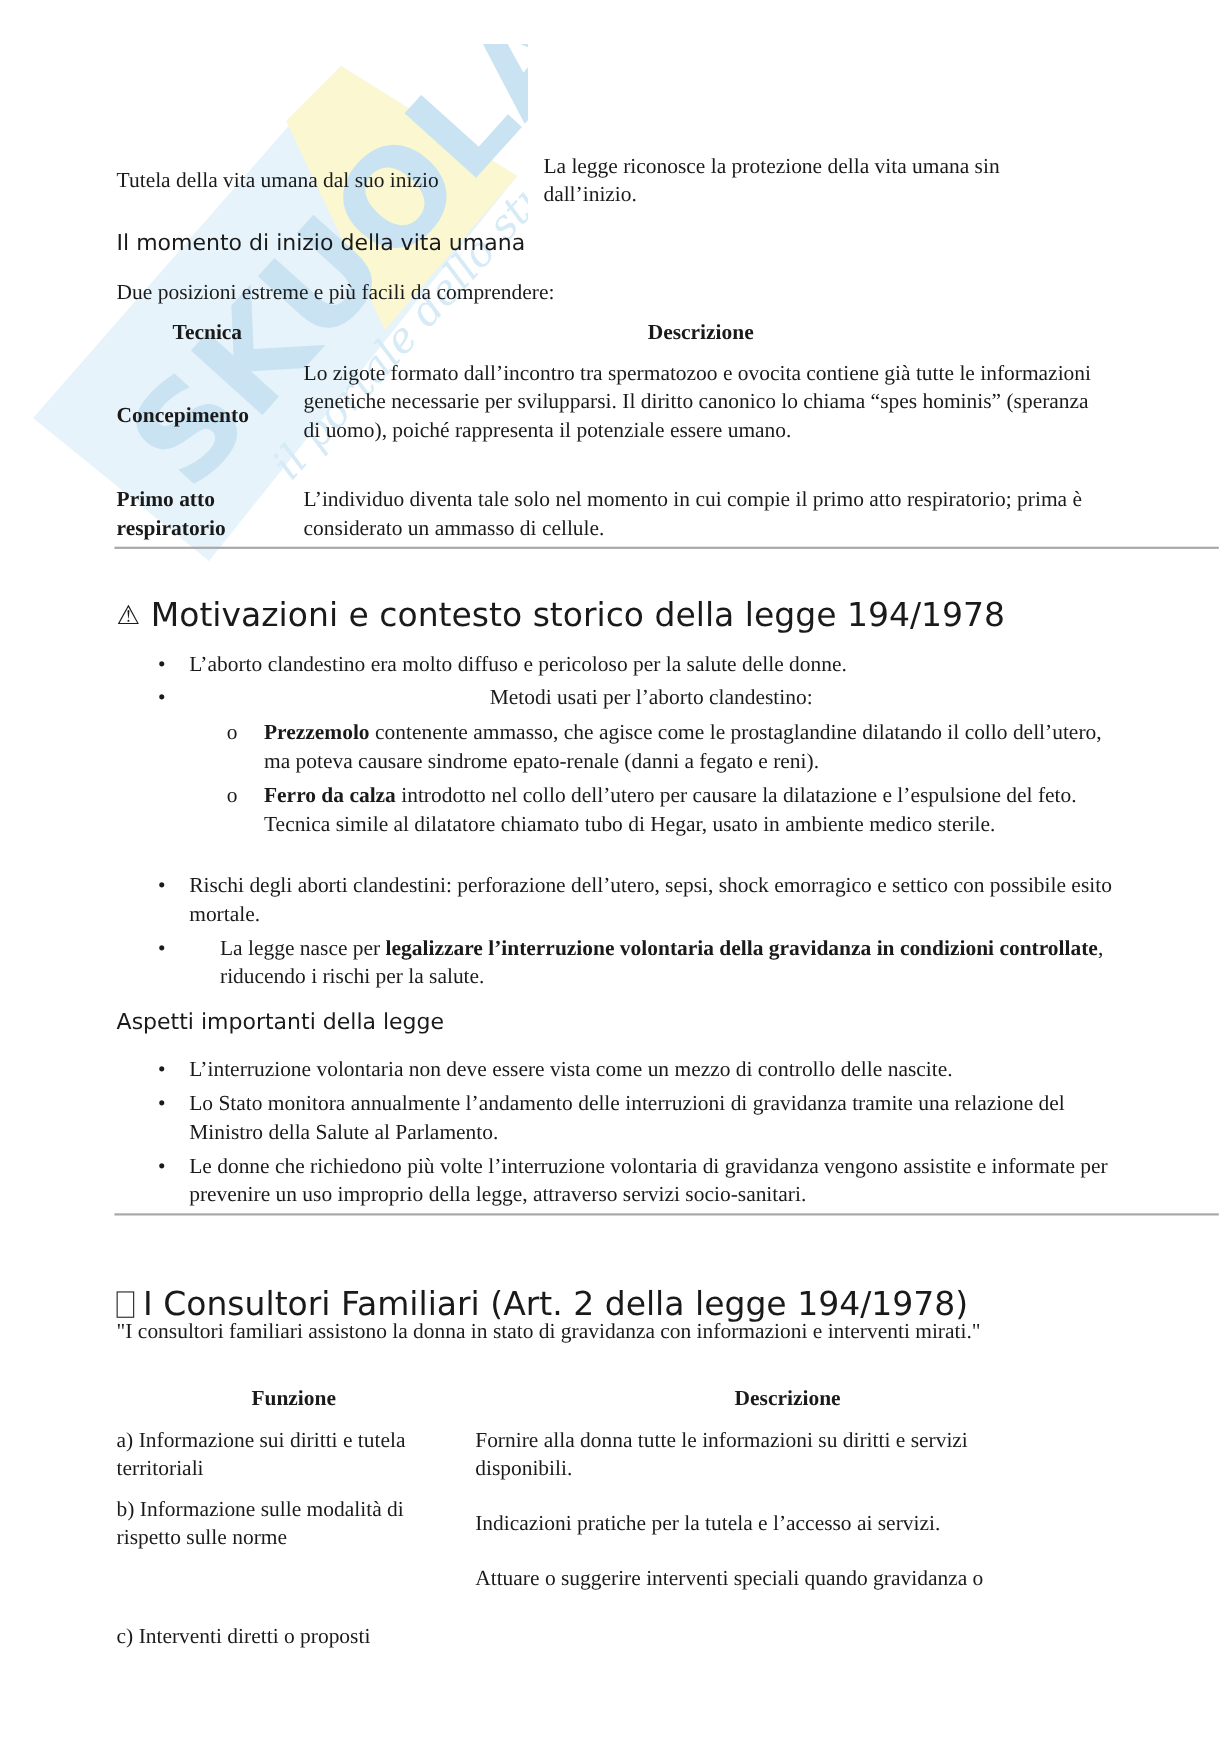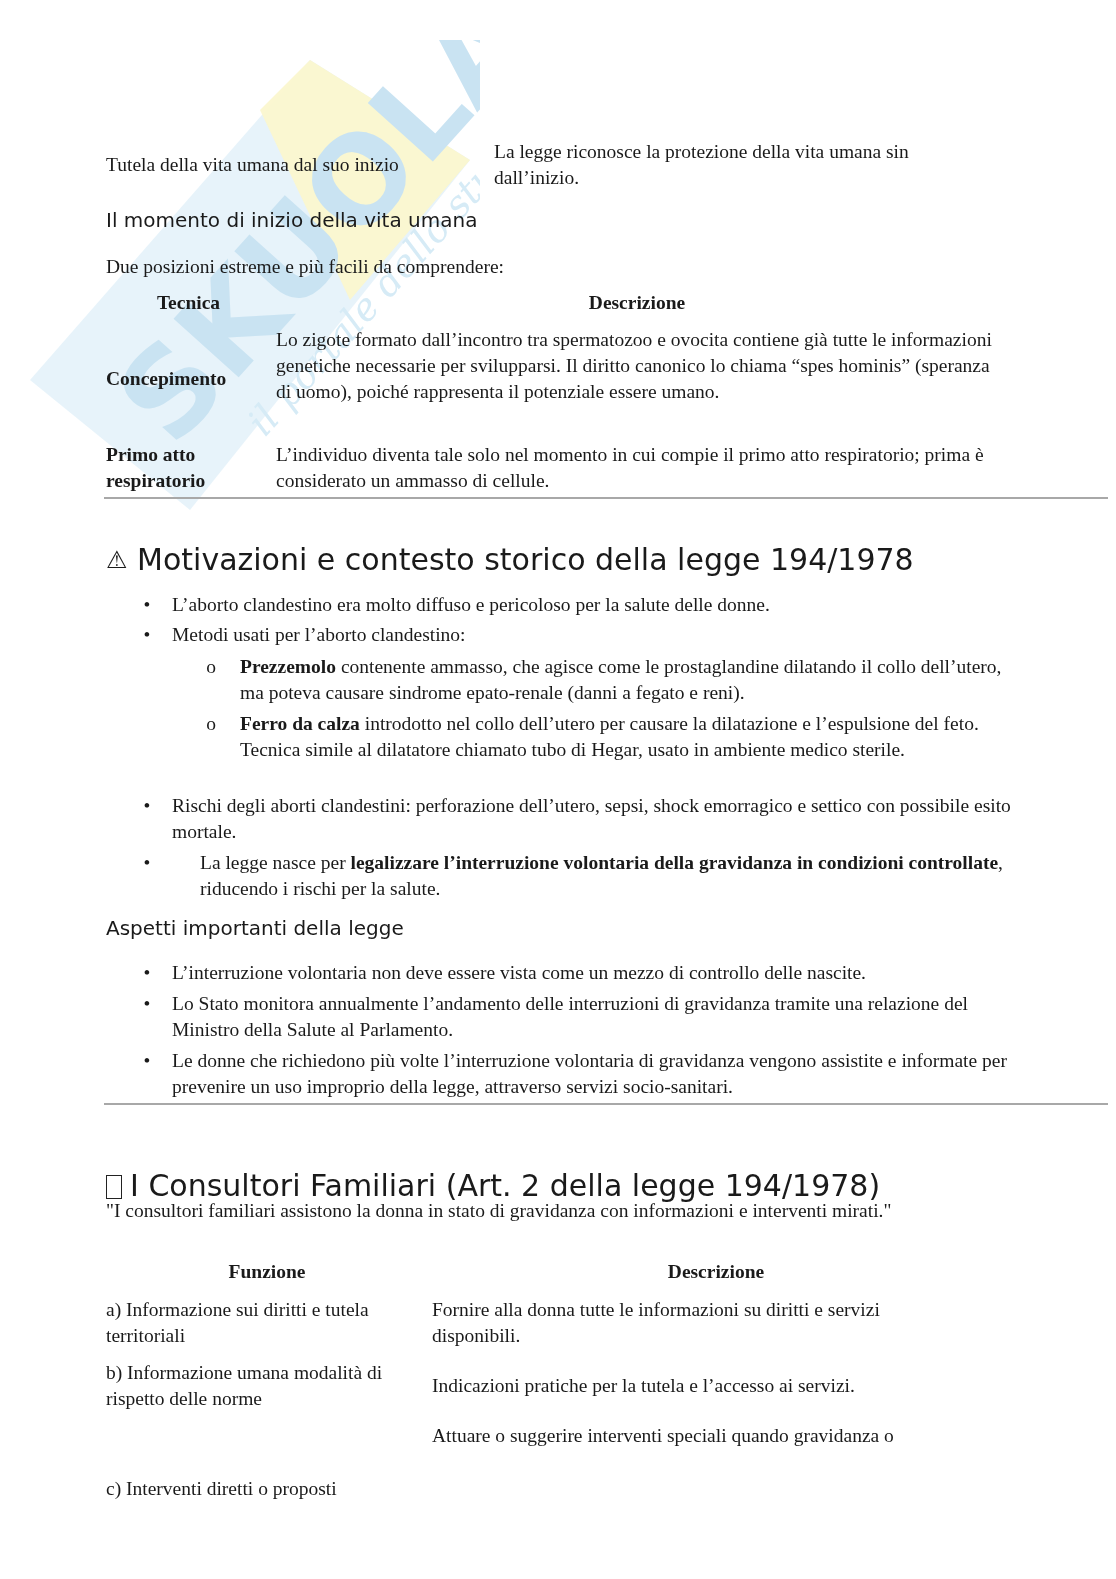--- a/index.html
+++ b/index.html
@@ -66,21 +66,21 @@
     <span>Motivazioni e contesto storico della legge 194/1978</span>
   </div>
 
   <div>
     <div>
       <span class="abs serif bullet" style="left:142px; top:592px;">•</span>
       <div class="abs serif" style="left:172px; top:592px; width:840px;">L’aborto clandestino era molto diffuso e pericoloso per la salute delle donne.</div>
     </div>
     <div>
       <span class="abs serif bullet" style="left:142px; top:622px;">•</span>
-      <div class="abs serif" style="left:172px; top:622px; width:840px;">Metodi usati per l’aborto clandestino:</div>
+      <div class="abs serif" style="left:172px; top:622px; width:840px;text-align:center;">Metodi usati per l’aborto clandestino:</div>
     </div>
 
     <div>
       <span class="abs serif bullet" style="left:206px; top:654px;">o</span>
       <div class="abs serif" style="left:240px; top:654px; width:770px;"><b>Prezzemolo</b><span> contenente ammasso, che agisce come le prostaglandine dilatando il collo dell’utero, ma poteva causare sindrome epato-renale (danni a fegato e reni).</span></div>
     </div>
     <div>
       <span class="abs serif bullet" style="left:206px; top:711px;">o</span>
       <div class="abs serif" style="left:240px; top:711px; width:770px;"><b>Ferro da calza</b><span> introdotto nel collo dell’utero per causare la dilatazione e l’espulsione del feto. Tecnica simile al dilatatore chiamato tubo di Hegar, usato in ambiente medico sterile.</span></div>
     </div>
@@ -121,21 +121,21 @@
 
   <div>
     <div class="abs serif bold center" style="left:106px; top:1259px; width:322px;">Funzione</div>
     <div class="abs serif bold center" style="left:432px; top:1259px; width:568px;">Descrizione</div>
 
     <div>
       <div class="abs serif" style="left:106px; top:1297px; width:322px;">a) Informazione sui diritti e tutela territoriali</div>
       <div class="abs serif" style="left:432px; top:1297px; width:540px;">Fornire alla donna tutte le informazioni su diritti e servizi disponibili.</div>
     </div>
     <div>
-      <div class="abs serif" style="left:106px; top:1360px; width:310px;">b) Informazione umana modalità di rispetto delle norme</div>
+      <div class="abs serif" style="left:106px; top:1360px; width:310px;">b) Informazione sulle modalità di rispetto sulle norme</div>
       <div class="abs serif" style="left:432px; top:1373px; width:560px;">Indicazioni pratiche per la tutela e l’accesso ai servizi.</div>
     </div>
     <div>
       <div class="abs serif" style="left:106px; top:1476px; width:322px;">c) Interventi diretti o proposti</div>
       <div class="abs serif" style="left:432px; top:1423px; width:600px; white-space:nowrap;">Attuare o suggerire interventi speciali quando gravidanza o</div>
     </div>
   </div>
 
 </div>
 

